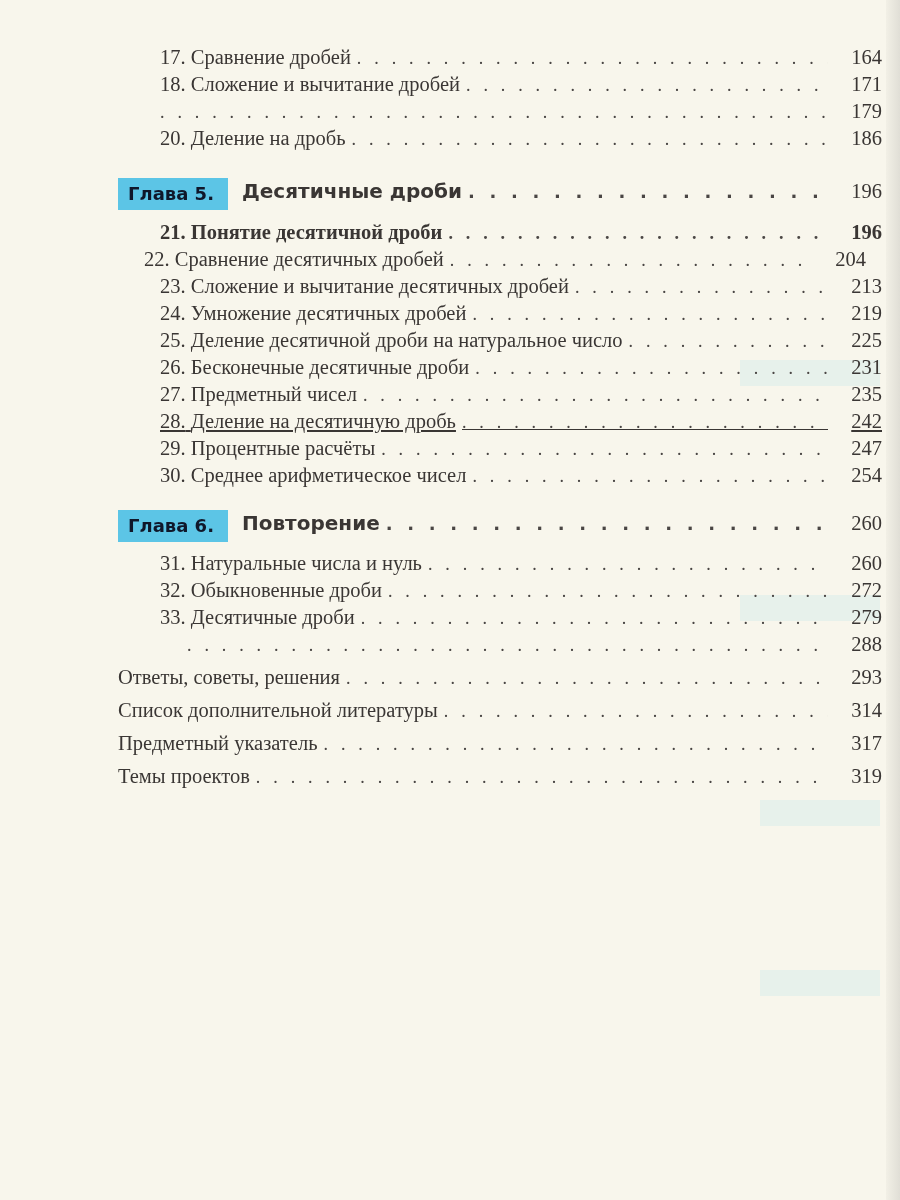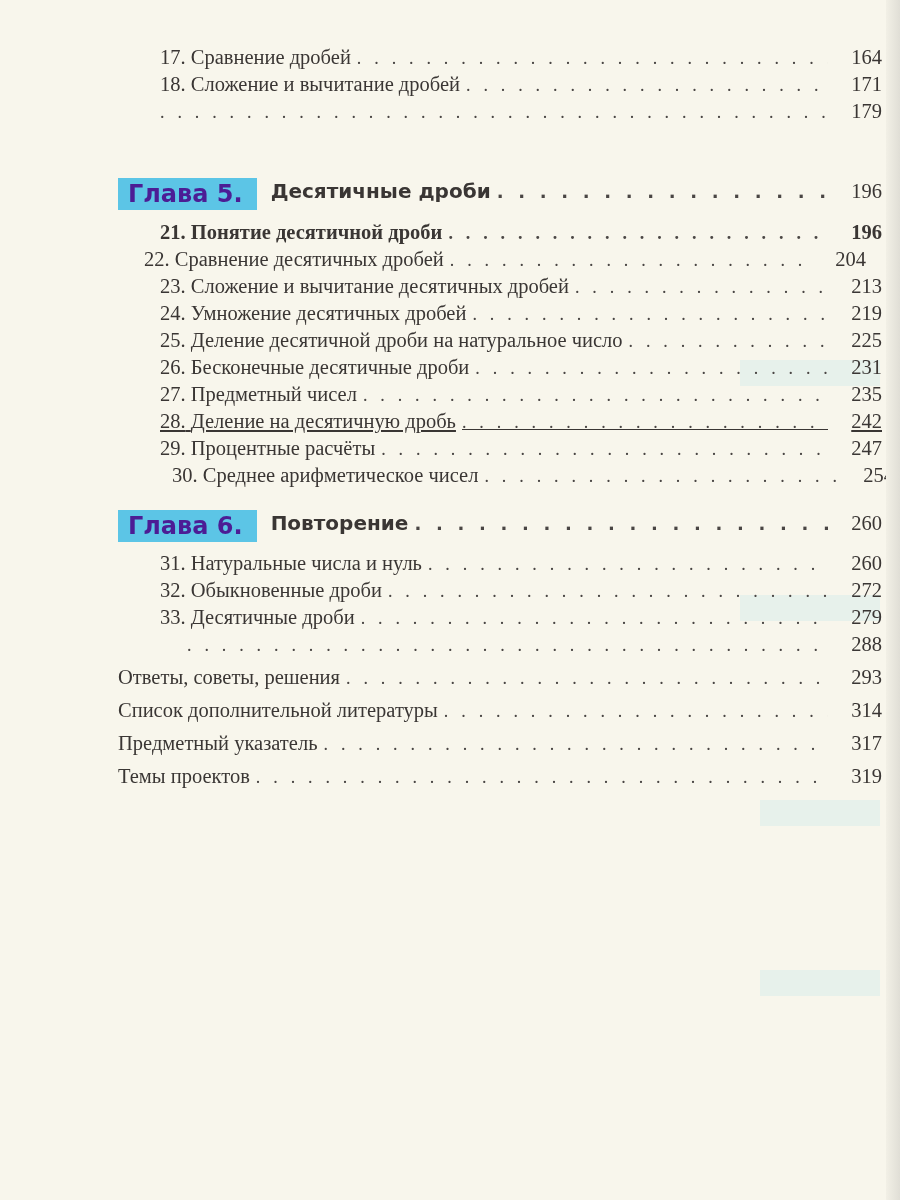--- a/index.html
+++ b/index.html
@@ -20,22 +20,22 @@
   .row .dots {
     flex:1 1 auto; overflow:hidden; letter-spacing:4.2px;
     color:#4a4644; font-size:18px;
   }
   .row .dots::before {
     content:". . . . . . . . . . . . . . . . . . . . . . . . . . . . . . . . . . . . . . . . . . . . . . . . . . . . . . . . . . . . . . . . . . . . . . . . . . . . . . . . . . . . . . . . . . . . . . .";
   }
   .row .pg { flex:0 0 auto; text-align:right; padding-left:6px; width:48px; }
   .chapter { font-family:"DejaVu Sans","Liberation Sans",sans-serif; font-weight:bold; }
   .chapter .badge {
-    flex:0 0 auto; background:#5cc5e6; color:#4c1d95;
-    padding:0 14px 0 10px; margin-right:14px; font-size:24px;
+    flex:0 0 auto; background:#5cc5e6; color:#0f172a;
+    padding:0 14px 0 10px; margin-right:14px; font-size:18px;
     height:32px; line-height:32px; align-self:center;
   }
   .chapter .label { font-size:20px; }
   .chapter .pg { font-family:"Liberation Serif","DejaVu Serif",serif; font-weight:normal; font-size:20.5px; }
   .right-edge {
     position:absolute; right:0; top:0; width:14px; height:1200px;
     background:linear-gradient(to right, #f2f0e6, #e0ded6);
   }
   .ghost-bar { position:absolute; background:rgba(92,197,230,0.10); }
 </style>
@@ -55,20 +55,25 @@
     <span class="pg">164</span>
   </div>
   <div class="row" style="left:160px;top:71px;width:722px;">
     <span class="label"><span>18.</span> <span>Сложение и вычитание дробей</span></span>
     <span class="dots"></span>
     <span class="pg">171</span>
   </div>
   <div class="row" style="left:160px;top:98px;width:722px;">
     <span class="dots"></span>
     <span class="pg">179</span>
+  </div>
+  <div class="row" style="left:160px;top:125px;width:722px;">
+    <span class="label"><span>20.</span> <span>Деление на дробь</span></span>
+    <span class="dots"></span>
+    <span class="pg">186</span>
   </div>
 
   <div class="row chapter" style="left:118px;top:178px;width:764px;">
     <span class="badge">Глава 5.</span>
     <span class="label">Десятичные дроби</span>
     <span class="dots"></span>
     <span class="pg">196</span>
   </div>
 
   <div class="row" style="left:160px;top:219px;width:722px;font-weight:bold;">
@@ -109,21 +114,21 @@
   <div class="row" style="left:160px;top:408px;width:722px;text-decoration:underline;">
     <span class="label"><span>28.</span> <span>Деление на десятичную дробь</span></span>
     <span class="dots"></span>
     <span class="pg">242</span>
   </div>
   <div class="row" style="left:160px;top:435px;width:722px;">
     <span class="label"><span>29.</span> <span>Процентные расчёты</span></span>
     <span class="dots"></span>
     <span class="pg">247</span>
   </div>
-  <div class="row" style="left:172px;top:462px;width:722px;">
+  <div class="row" style="left:160px;top:462px;width:722px;">
     <span class="label"><span>30.</span> <span>Среднее арифметическое чисел</span></span>
     <span class="dots"></span>
     <span class="pg">254</span>
   </div>
 
   <div class="row chapter" style="left:118px;top:510px;width:764px;">
     <span class="badge">Глава 6.</span>
     <span class="label">Повторение</span>
     <span class="dots"></span>
     <span class="pg">260</span>

